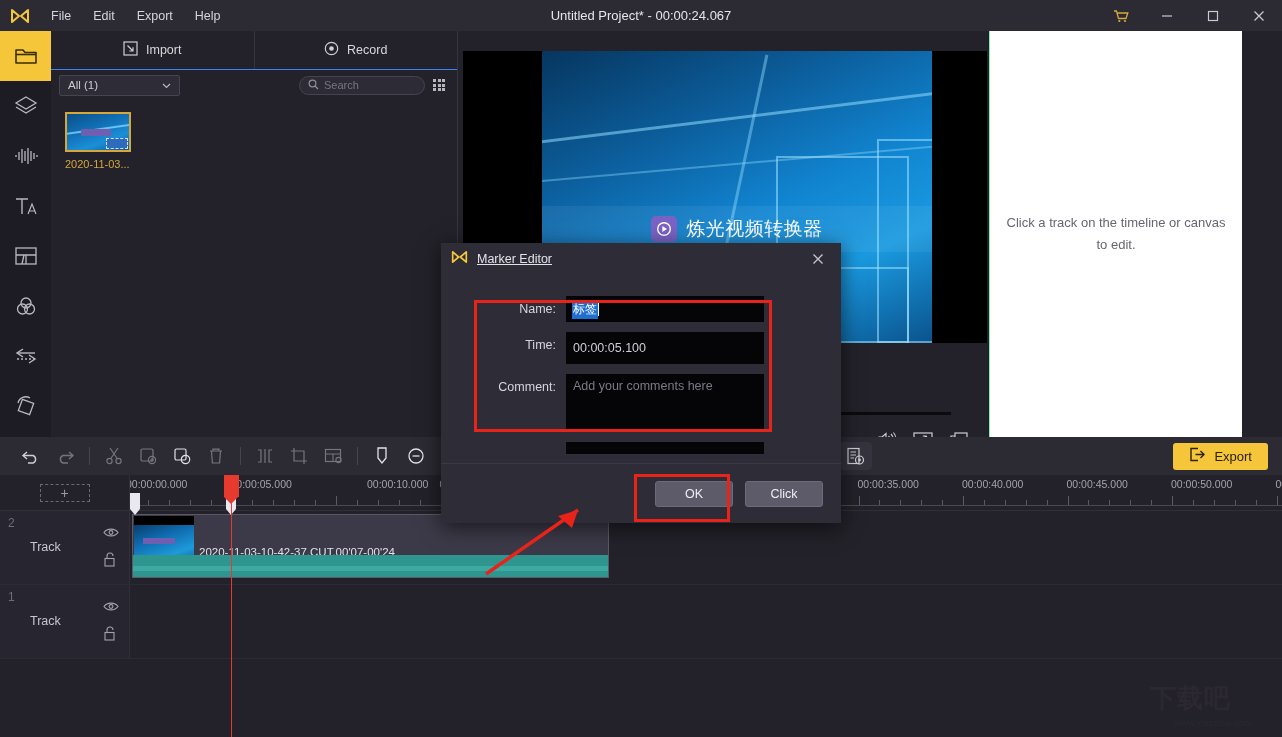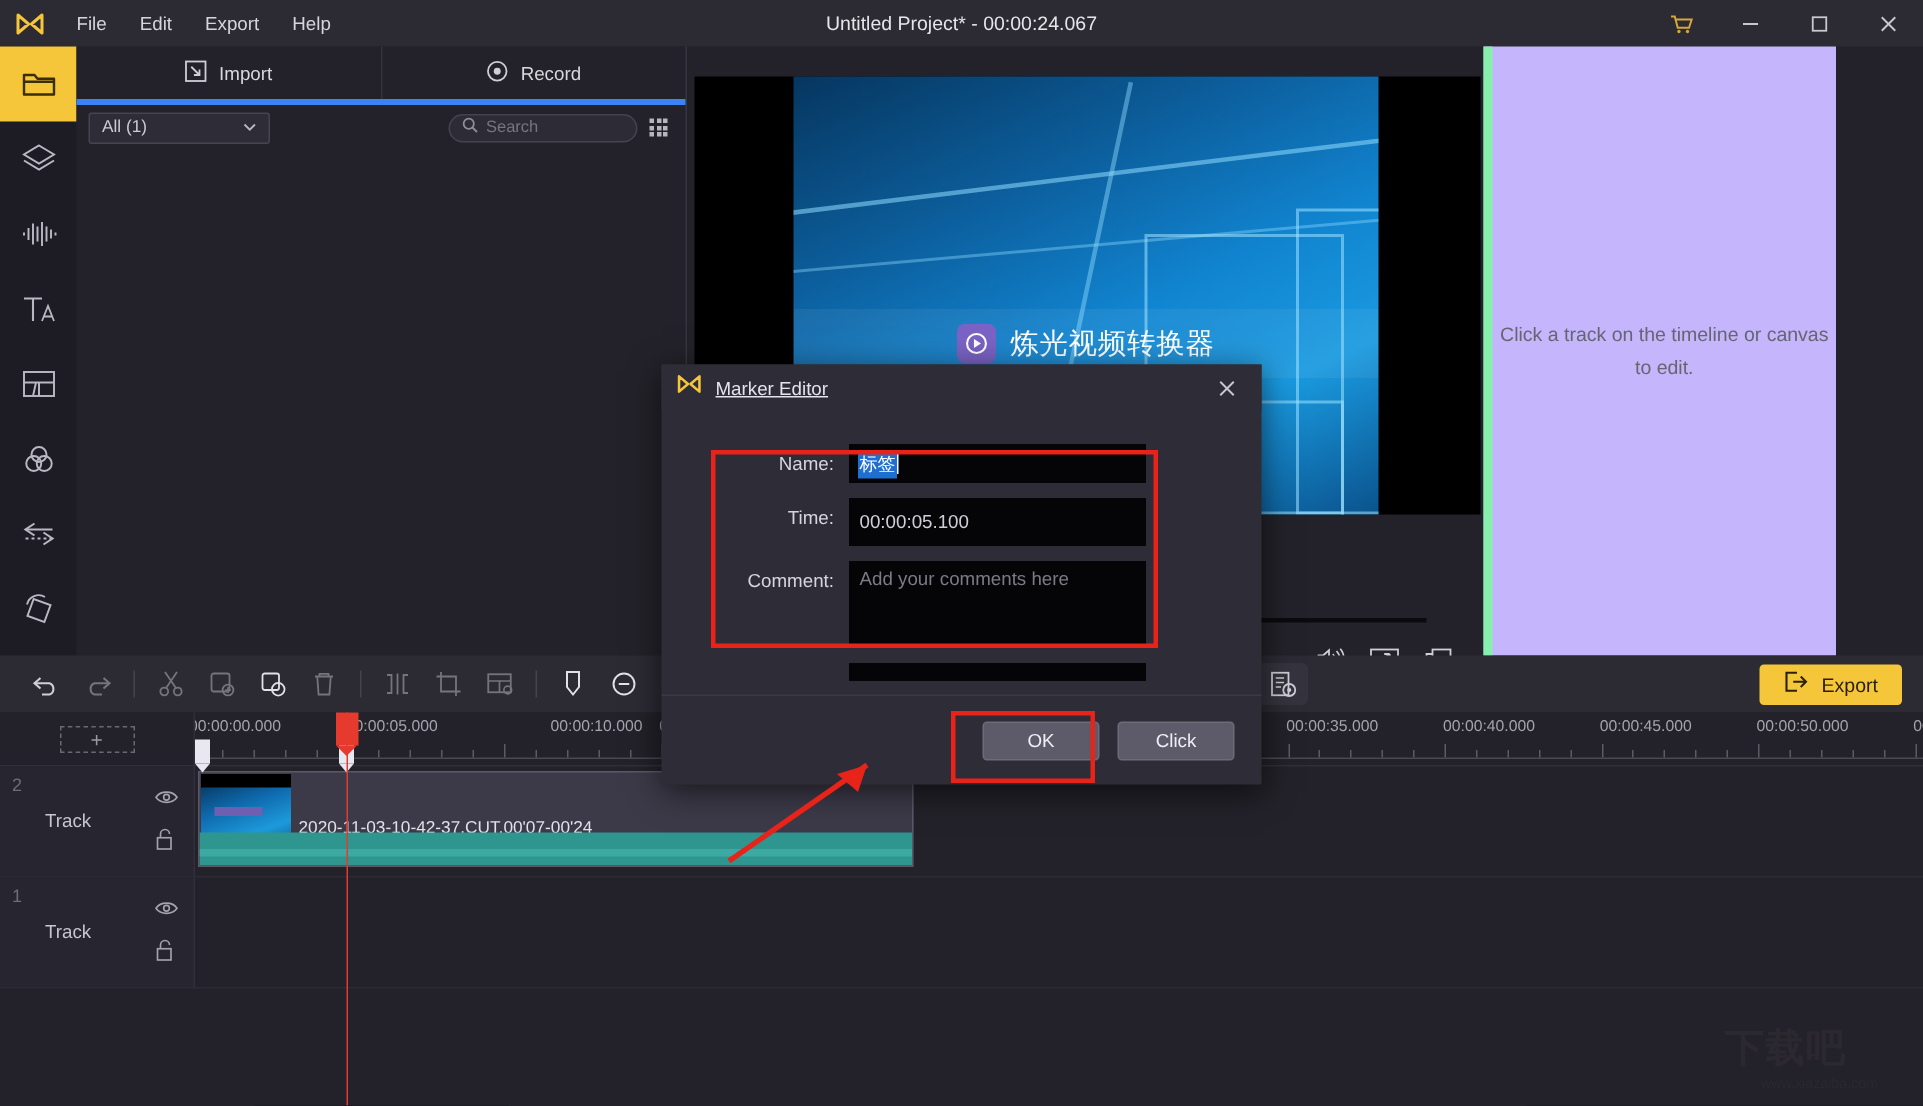--- a/index.html
+++ b/index.html
@@ -39,21 +39,21 @@
     width: 51px; height: 50px; display: flex; align-items: center; justify-content: center;
   }
   .rail-item.active { background: #f5c53a; }
   .rail-item.active svg { stroke: #3a2f00; }
 
   
   #media-panel {
     position: absolute; left: 51px; top: 31px; width: 407px; height: 406px;
     background: #23222a; border-right: 1px solid #36343e;
   }
-  #media-tabs { height: 39px; display: flex; border-bottom: 4px solid #3b82f6; justify-content: flex-end; }
+  #media-tabs { height: 39px; display: flex; border-bottom: 1px solid #3b82f6; justify-content: flex-end; }
   .media-tab {
     flex: 1; display: flex; align-items: center; justify-content: center; gap: 8px;
     font-size: 12.5px; color: #d7d7dc;
   }
   .media-tab:first-child { border-right: 1px solid #35333d; }
 
   #media-toolbar { height: 30px; display: flex; align-items: center; padding: 0 8px; gap: 8px; }
   #filter-select {
     width: 121px; height: 21px; background: #2e2c37; border: 1px solid #46444f;
     border-radius: 2px; display: flex; align-items: center; padding: 0 8px;
@@ -99,21 +99,21 @@
 
   
   #preview {
     position: absolute; left: 459px; top: 31px; width: 530px; height: 406px;
     background: #23222a;
   }
   #video-stage {
     position: absolute; left: 4px; top: 20px; width: 524px; height: 292px; background: #000;
   }
   #video-frame {
-    position: absolute; left: 66px; top: 0px; width: 390px; height: 292px;
+    position: absolute; left: 79px; top: 0px; width: 390px; height: 292px;
     background: linear-gradient(155deg,#06365f 0%, #0c5e9c 30%, #1184d0 55%, #1a9ae0 75%, #0a528c 100%);
     overflow: hidden;
     padding-left: 48px;
   }
   .ray { position: absolute; background: #8fdcff; opacity: .55; }
   .r1 { left: -5%; top: 22%; width: 115%; height: 3px; transform: rotate(-7deg); }
   .r2 { left: -5%; top: 38%; width: 115%; height: 2px; transform: rotate(-5deg); opacity:.4; }
   .r3 { left: 48%; top: 0%; width: 3px; height: 120%; transform: rotate(12deg); opacity:.45; }
   .win-pane { position: absolute; border: 2px solid #9fe4ff; opacity: .55; }
   .p1 { left: 60%; top: 36%; width: 34%; height: 64%; }
@@ -135,22 +135,22 @@
   #preview-seek {
     position: absolute; left: 37px; top: 381px; width: 455px; height: 3px; background: #3d3b46;
   }
   #preview-seek .fill { width: 100%; height: 3px; background: #0b0a0e; }
   #preview-ctrl {
     position: absolute; right: 20px; top: 400px; display: flex; gap: 16px; align-items: center;
   }
 
   
   #props {
-    position: absolute; left: 989px; top: 31px; width: 235px; height: 406px;
-    background: #c4b5fd; border-left: 6px solid #86efac;
+    position: absolute; left: 989px; top: 31px; width: 253px; height: 406px;
+    background: #ffffff; border-left: 1px solid #86efac;
     display: flex; align-items: center; justify-content: center;
   }
   #props-hint { width: 230px; text-align: center; font-size: 13px; color: #67656f; line-height: 22px; }
 
   
   #edit-toolbar {
     position: absolute; left: 0; top: 437px; width: 1282px; height: 38px;
     background: #2c2a33; display: flex; align-items: center; padding: 0 14px;
   }
   .tb-btn { width: 34px; height: 30px; display: flex; align-items: center; justify-content: center; }
@@ -440,20 +440,30 @@
           <i></i>
           <i></i>
           <i></i>
           <i></i>
           <i></i>
           <i></i>
           <i></i>
       </div>
     </div>
 
+    <div id="media-grid">
+      <div class="media-card">
+        <div class="media-thumb">
+          <div class="thumb-sky"></div>
+          <div class="thumb-logo"></div>
+          <div class="thumb-film"></div>
+        </div>
+        <div class="media-name">2020-11-03...</div>
+      </div>
+    </div>
   </div>
 
   <div id="preview">
     <div id="video-stage">
       <div id="video-frame">
         <div class="ray r1"></div>
           <div class="ray r2"></div>
           <div class="ray r3"></div>
         <div class="win-pane p1"></div>
           <div class="win-pane p2"></div>

